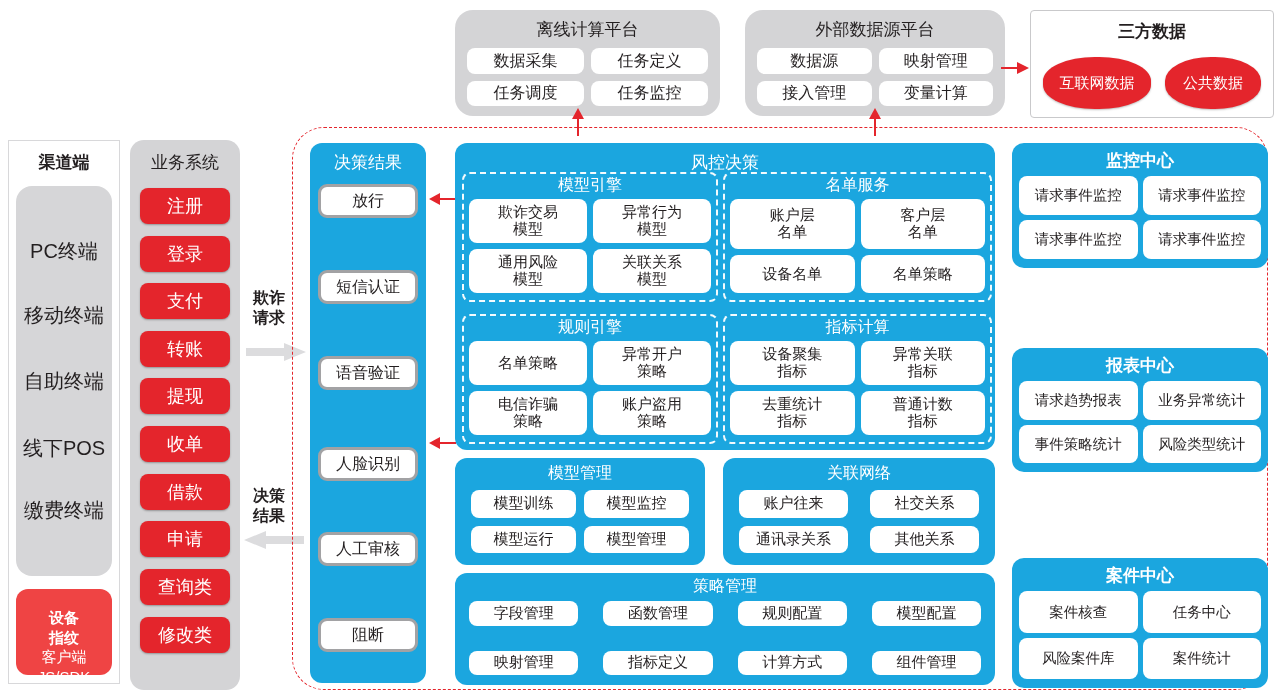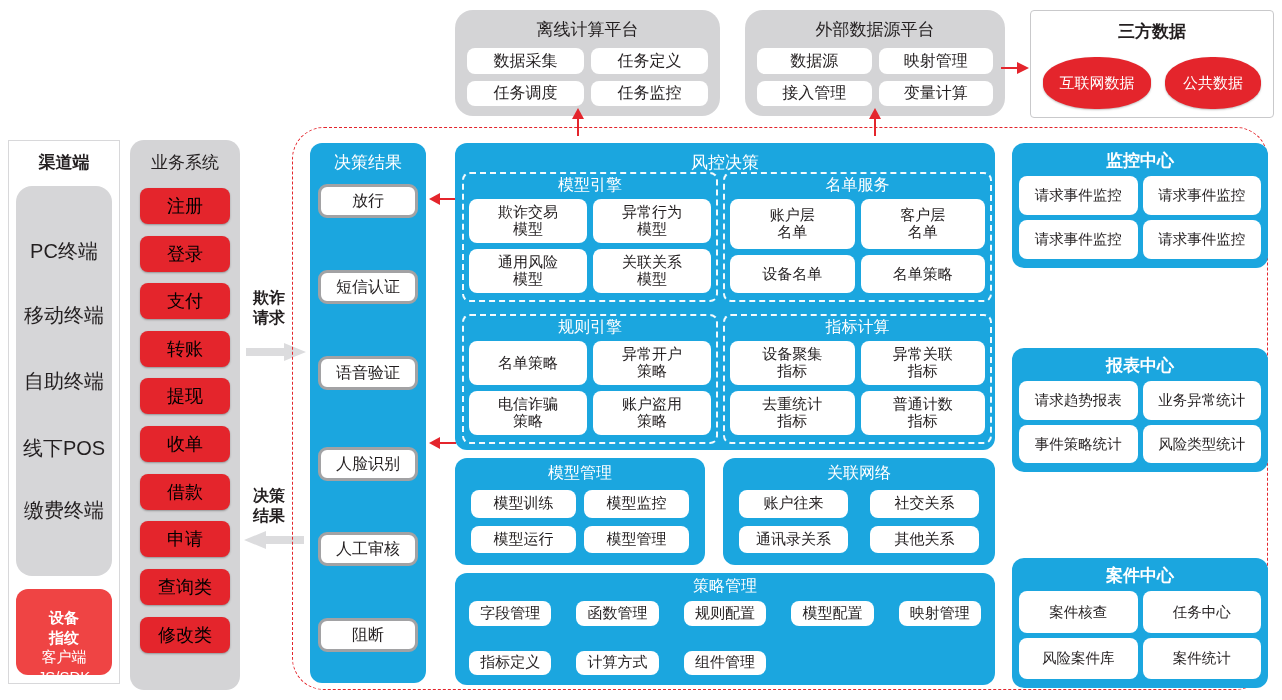--- a/index.html
+++ b/index.html
@@ -31,21 +31,21 @@
   .channel-title{position:absolute;top:10px;left:0;right:0;text-align:center;font-size:17px;font-weight:bold;}
   .channel-gray{position:absolute;left:7px;top:45px;width:96px;height:390px;background:#D6D6D8;border-radius:16px;}
   .terminal{position:absolute;left:0;width:100%;text-align:center;font-size:20px;}
   .device-box{position:absolute;left:7px;top:448px;width:96px;height:86px;background:#ef4444;
       border-radius:12px;color:#fff;text-align:center;font-size:15px;line-height:1.3;padding-top:19px;box-sizing:border-box;}
   .device-box .b{font-weight:bold;}
 
   
   .business-panel{background:#D4D4D6;border-radius:14px;}
   .business-title{position:absolute;top:11px;left:0;right:0;text-align:center;font-size:17px;}
-  .red-btn{position:absolute;left:10px;width:90px;height:36px;background:#E4252C;color:#000000;
+  .red-btn{position:absolute;left:10px;width:90px;height:36px;background:#E4252C;color:#ffffff;
       border-radius:8px;display:flex;align-items:center;justify-content:center;font-size:18px;
       box-shadow:0 1px 2px rgba(0,0,0,.3);}
 
   
   .flow-label{font-size:16px;font-weight:bold;text-align:center;line-height:1.25;}
 
   
   .red-dashed{border:1.5px dashed #E4252C;border-radius:32px;}
 
   
@@ -62,21 +62,21 @@
   .dsec{position:absolute;border:2px dashed rgba(255,255,255,.95);border-radius:8px;}
   .dsec-title{position:absolute;top:1px;left:0;right:0;text-align:center;font-size:16px;color:#fff;}
   .dsec-grid{position:absolute;left:5px;right:5px;top:25px;bottom:7px;display:grid;
       grid-template-columns:1fr 1fr;grid-template-rows:1fr 1fr;gap:6px;}
   .dsec-grid.tall-short{grid-template-rows:50px 38px;}
 
   
   .mgmt-grid{position:absolute;left:16px;right:16px;top:32px;bottom:12px;display:grid;
       grid-template-columns:1fr 1fr;column-gap:28px;row-gap:10px;gap:8px;}
   .strategy-grid{position:absolute;left:14px;right:14px;top:28px;bottom:10px;display:grid;
-      grid-template-columns:repeat(5,1fr);column-gap:12px;row-gap:10px;gap:25px;}
+      grid-template-columns:repeat(4,1fr);column-gap:12px;row-gap:10px;gap:25px;}
   .center-grid{position:absolute;left:7px;right:7px;top:33px;bottom:9px;display:grid;
       grid-template-columns:1fr 1fr;gap:5px;}
   .center-grid .chip{font-size:14.5px;}
 
   svg{display:block;}
 </style>
 </head>
 <body>
 
 <div class="abs platform" style="left:455px;top:10px;width:265px;height:106px;">

